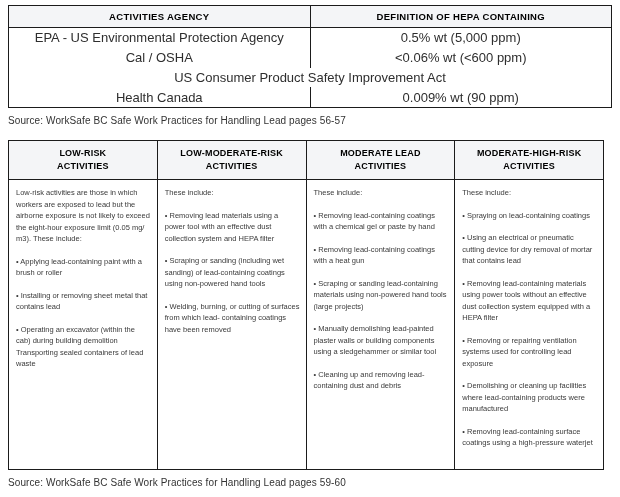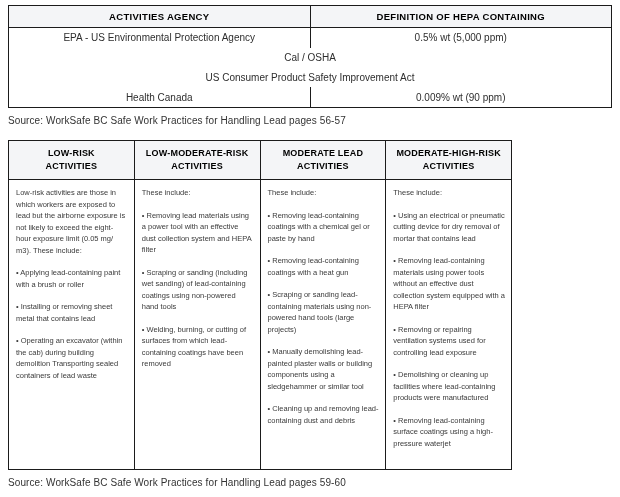--- a/index.html
+++ b/index.html
@@ -31,41 +31,41 @@
     display: flex; align-items: center; justify-content: center;
     font-size: 9.5px; font-weight: bold; letter-spacing: 0.3px;
     color: #000;
   }
   .agency-header-cell + .agency-header-cell { border-left: 1px solid #1b1b1b; }
   .agency-body { flex: 1; display: flex; flex-direction: column; }
   .agency-row { flex: 1; display: flex; }
   .agency-cell {
     flex: 1;
     display: flex; align-items: center; justify-content: center;
-    font-size: 10px; color: #2e2e2e;
+    font-size: 13px; color: #2e2e2e;
     text-align: center;
   }
   .agency-cell + .agency-cell { border-left: 1px solid #1b1b1b; text-align: right; }
 
   
   .source-line {
     position: absolute;
     left: 8px;
     font-size: 10px;
     color: #333;
     letter-spacing: 0.1px;
   }
   .source-top { top: 115px; }
   .source-bottom { top: 477px; }
 
   
   .risk-table {
     position: absolute;
     left: 8px; top: 140px;
-    width: 504px; height: 330px;
+    width: 596px; height: 330px;
     border: 1.5px solid #1b1b1b;
     display: flex; flex-direction: column;
     background: #fff;
   }
   .risk-header-row {
     display: flex;
     height: 39px;
     border-bottom: 1px solid #1b1b1b;
     background: #f4f5f7;
   }
@@ -99,20 +99,21 @@
     <div class="agency-header-cell">ACTIVITIES AGENCY</div>
     <div class="agency-header-cell">DEFINITION OF HEPA CONTAINING</div>
   </div>
   <div class="agency-body">
       <div class="agency-row">
         <div class="agency-cell">EPA - US Environmental Protection Agency</div>
         <div class="agency-cell">0.5% wt (5,000 ppm)</div>
       </div>
       <div class="agency-row">
         <div class="agency-cell">Cal / OSHA</div>
+        <div class="agency-cell">&lt;0.06% wt (&lt;600 ppm)</div>
       </div>
       <div class="agency-row">
         <div class="agency-cell">US Consumer Product Safety Improvement Act</div>
       </div>
       <div class="agency-row">
         <div class="agency-cell">Health Canada</div>
         <div class="agency-cell">0.009% wt (90 ppm)</div>
       </div>
     </div>
 </div>
@@ -154,20 +155,21 @@
       <div class="risk-body-cell">
         <p>These include:</p>
         <p>• Removing lead-containing coatings with a chemical gel or paste by hand</p>
         <p>• Removing lead-containing coatings with a heat gun</p>
         <p>• Scraping or sanding lead-containing materials using non-powered hand tools (large projects)</p>
         <p>• Manually demolishing lead-painted plaster walls or building components using a sledgehammer or similar tool</p>
         <p>• Cleaning up and removing lead-containing dust and debris</p>
       </div>
       <div class="risk-body-cell">
         <p>These include:</p>
+        <p>• Spraying on lead-containing coatings</p>
         <p>• Using an electrical or pneumatic cutting device for dry removal of mortar that contains lead</p>
         <p>• Removing lead-containing materials using power tools without an effective dust collection system equipped with a HEPA filter</p>
         <p>• Removing or repairing ventilation systems used for controlling lead exposure</p>
         <p>• Demolishing or cleaning up facilities where lead-containing products were manufactured</p>
         <p>• Removing lead-containing surface coatings using a high-pressure waterjet</p>
       </div>
     </div>
 </div>
 
 <div class="source-line source-bottom">Source: WorkSafe BC Safe Work Practices for Handling Lead pages 59-60</div>

